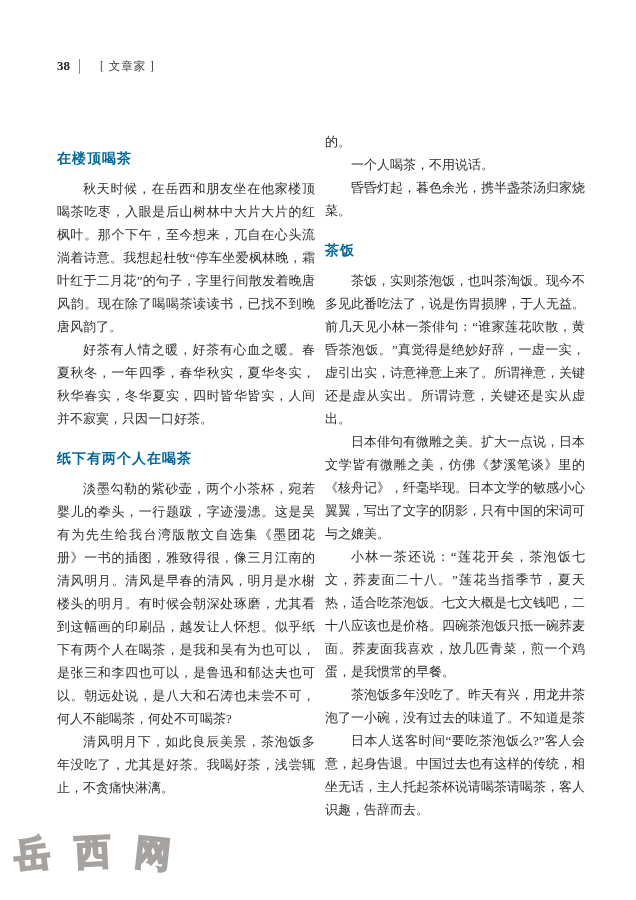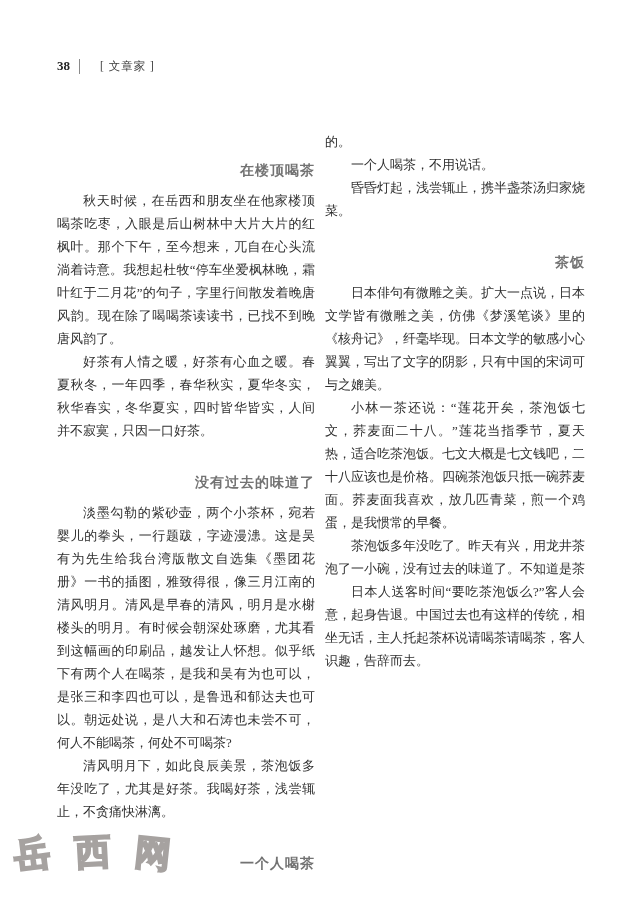--- a/index.html
+++ b/index.html
@@ -39,26 +39,26 @@
   .col.left{left:57px;width:258px;}
   .col.right{left:325px;width:260px;}
   .para{
     margin:0;
     text-indent:2em;
     text-align:justify;
     text-justify:inter-ideograph;
   }
   .para.cont{text-indent:0;}
   .sec-title{
-    margin:29px 0 7px 0;
-    text-align:right;
+    margin:17px 0 7px 0;
+    text-align:left;
     font-family:"Liberation Sans","DejaVu Sans",sans-serif;
     font-weight:700;
     font-size:14px;
-    color:#737373;
+    color:#0369a1;
     letter-spacing:1px;
     text-indent:0;
   }
   
   .watermark{
     position:absolute;left:14px;top:836px;
     opacity:.85;
     pointer-events:none;
   }
   .wm-logo{
@@ -95,31 +95,31 @@
   <div class="runhead">
     <span class="pagenum">38</span>
     <span class="divider"></span>
     <span class="section">[ 文章家 ]</span>
   </div>
 
   <div class="col left">
     <h3 class="sec-title">在楼顶喝茶</h3>
     <p class="para">秋天时候，在岳西和朋友坐在他家楼顶喝茶吃枣，入眼是后山树林中大片大片的红枫叶。那个下午，至今想来，兀自在心头流淌着诗意。我想起杜牧“停车坐爱枫林晚，霜叶红于二月花”的句子，字里行间散发着晚唐风韵。现在除了喝喝茶读读书，已找不到晚唐风韵了。</p>
     <p class="para">好茶有人情之暖，好茶有心血之暖。春夏秋冬，一年四季，春华秋实，夏华冬实，秋华春实，冬华夏实，四时皆华皆实，人间并不寂寞，只因一口好茶。</p>
-    <h3 class="sec-title">没有过去的味道了</h3>
+    <h3 class="sec-title">纸下有两个人在喝茶</h3>
     <p class="para">淡墨勾勒的紫砂壶，两个小茶杯，宛若婴儿的拳头，一行题跋，字迹漫漶。这是吴有为先生给我台湾版散文自选集《墨团花册》一书的插图，雅致得很，像三月江南的清风明月。清风是早春的清风，明月是水榭楼头的明月。有时候会朝深处琢磨，尤其看到这幅画的印刷品，越发让人怀想。似乎纸下有两个人在喝茶，是我和吴有为也可以，是张三和李四也可以，是鲁迅和郁达夫也可以。朝远处说，是八大和石涛也未尝不可，何人不能喝茶，何处不可喝茶?</p>
     <p class="para">清风明月下，如此良辰美景，茶泡饭多年没吃了，尤其是好茶。我喝好茶，浅尝辄止，不贪痛快淋漓。</p>
-    <h3 class="sec-title">一个人喝茶</h3>
   </div>
 
   <div class="col right">
     <p class="para cont">的。</p>
     <p class="para">一个人喝茶，不用说话。</p>
-    <p class="para">昏昏灯起，浅尝辄止，携半盏茶汤归家烧菜。</p>
+    <p class="para">昏昏灯起，暮色余光，携半盏茶汤归家烧菜。</p>
     <h3 class="sec-title">茶饭</h3>
+    <p class="para">茶饭，实则茶泡饭，也叫茶淘饭。现今不多见此番吃法了，说是伤胃损脾，于人无益。前几天见小林一茶俳句：“谁家莲花吹散，黄昏茶泡饭。”真觉得是绝妙好辞，一虚一实，虚引出实，诗意禅意上来了。所谓禅意，关键还是虚从实出。所谓诗意，关键还是实从虚出。</p>
     <p class="para">日本俳句有微雕之美。扩大一点说，日本文学皆有微雕之美，仿佛《梦溪笔谈》里的《核舟记》，纤毫毕现。日本文学的敏感小心翼翼，写出了文字的阴影，只有中国的宋词可与之媲美。</p>
     <p class="para">小林一茶还说：“莲花开矣，茶泡饭七文，荞麦面二十八。”莲花当指季节，夏天热，适合吃茶泡饭。七文大概是七文钱吧，二十八应该也是价格。四碗茶泡饭只抵一碗荞麦面。荞麦面我喜欢，放几匹青菜，煎一个鸡蛋，是我惯常的早餐。</p>
     <p class="para">茶泡饭多年没吃了。昨天有兴，用龙井茶泡了一小碗，没有过去的味道了。不知道是茶</p>
     <p class="para">日本人送客时间“要吃茶泡饭么?”客人会意，起身告退。中国过去也有这样的传统，相坐无话，主人托起茶杯说请喝茶请喝茶，客人识趣，告辞而去。</p>
   </div>
 
   <div class="watermark">
     <div class="wm-logo">
       <span class="ch ch1">岳</span>
       <span class="ch ch2">西</span>

